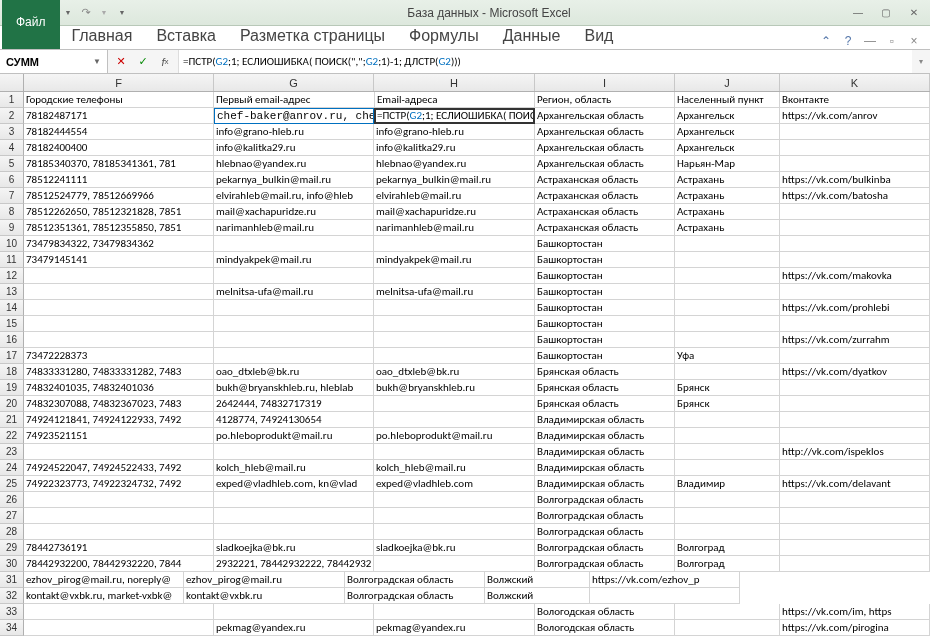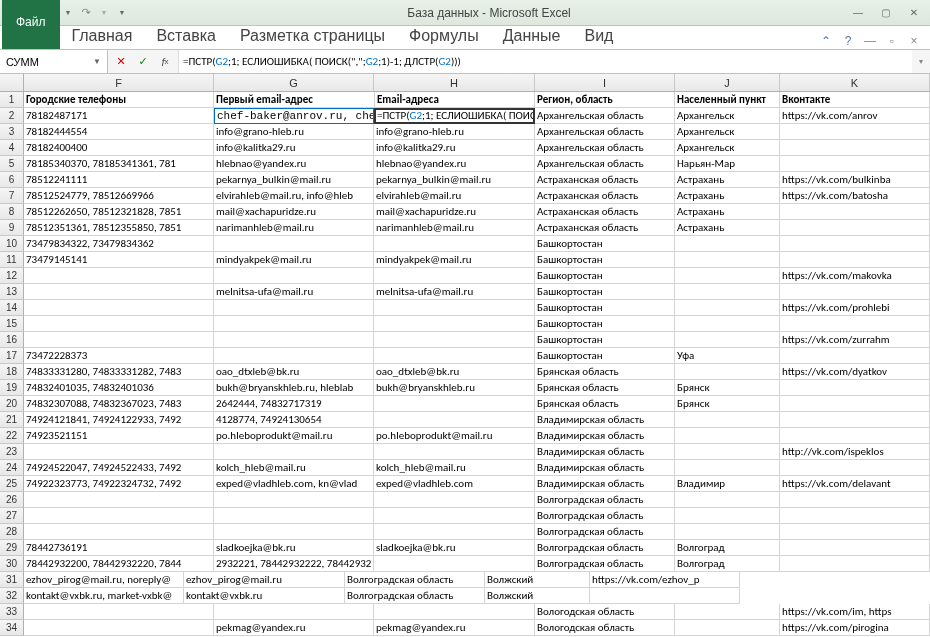--- a/index.html
+++ b/index.html
@@ -16,38 +16,38 @@
 
 .ribbon-tabs { height: 24px; background: #fff; display: flex; align-items: flex-end; padding-left: 2px; border-bottom: 1px solid #c0c0c0; }
 .file-tab { background: #217346; color: #ffffff; padding: 20px 14px; font-size: 12px; cursor: pointer; }
 .rtab { padding: 4px 12px; font-size: 16px; color: #444; cursor: pointer; }
 .ribbon-right { margin-left: auto; display: flex; gap: 6px; padding-right: 8px; align-items: center; }
 .rr-icon { width: 16px; height: 16px; cursor: pointer; color: #57a; font-size: 12px; display: flex; align-items: center; justify-content: center; }
 
 
 .formula-bar { height: 24px; display: flex; align-items: center; border-bottom: 1px solid #c0c0c0; background: #f5f5f5; }
 .name-box { width: 108px; border-right: 1px solid #c0c0c0; padding: 0 6px; display: flex; align-items: center; height: 100%; background: #fff; }
-.name-box-text { flex: 1; font-size: 11px; }
+.name-box-text { flex: 1; font-size: 11px; font-weight: bold; }
 .name-box-arrow { font-size: 8px; color: #666; cursor: pointer; }
 .fb-btns { display: flex; padding: 0 4px; gap: 4px; }
 .fb-btn { width: 18px; height: 18px; display: flex; align-items: center; justify-content: center; cursor: pointer; color: #555; }
 .formula-input { flex: 1; padding: 0 4px; font-size: 11px; background: #fff; height: 100%; display: flex; align-items: center; border-left: 1px solid #ddd; font-family: "Calibri", sans-serif; }
 .formula-input .c1 { color: #0070c0; }
 .fb-expand { width: 18px; display: flex; align-items: center; justify-content: center; cursor: pointer; color: #888; font-size: 8px; }
 
 
 .grid-wrap { position: absolute; top: 74px; left: 0; right: 0; bottom: 0; overflow: hidden; }
 .col-headers { display: flex; height: 18px; background: linear-gradient(#f5f5f5,#e8e8e8); border-bottom: 1px solid #b0b0b0; }
 .corner { width: 24px; border-right: 1px solid #b0b0b0; background: linear-gradient(#f5f5f5,#e8e8e8); }
 .col-h { border-right: 1px solid #c8c8c8; text-align: center; font-size: 11px; color: #333; line-height: 18px; cursor: pointer; }
 .rows { }
 .row { display: flex; height: 16px; }
 .row-h { width: 24px; text-align: center; font-size: 10px; color: #333; background: linear-gradient(#f5f5f5,#e8e8e8); border-right: 1px solid #b0b0b0; border-bottom: 1px solid #c8c8c8; line-height: 16px; cursor: pointer; }
 .cell { border-right: 1px solid #d4d4d4; border-bottom: 1px solid #d4d4d4; padding: 0 2px; font-size: 11px; line-height: 16px; white-space: nowrap; overflow: hidden; font-family: "Calibri", sans-serif; color: #000; }
-.row.header .cell { font-weight: bold; }
+.row.header .cell { font-weight: normal; }
 .cell.active { border: 2px solid #333; line-height: 12px; padding: 0 1px; }
 .cell.formula .c1 { color: #0070c0; }
 
 
 .cF { width: 190px; }
 .cG { width: 160px; }
 .cH { width: 161px; }
 .cI { width: 140px; }
 .cJ { width: 105px; }
 .cK { width: 150px; }

